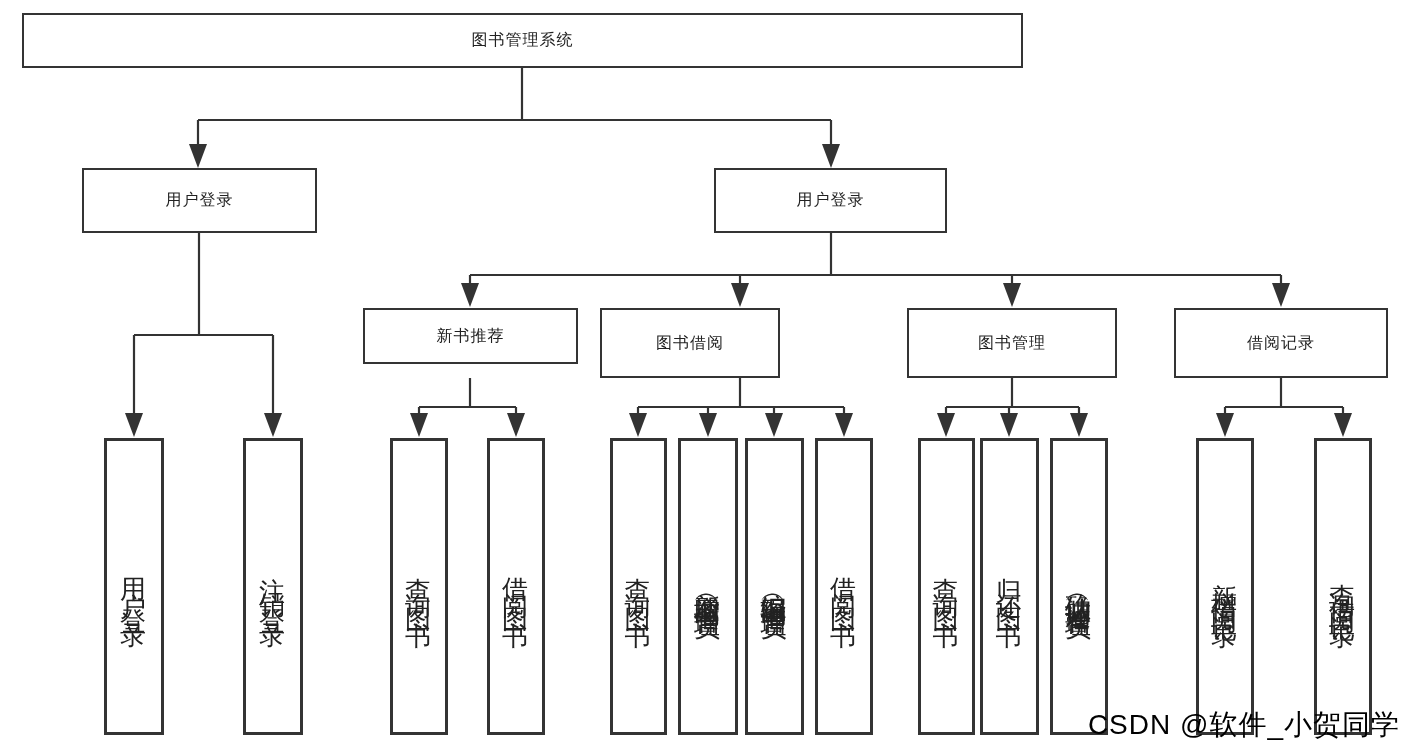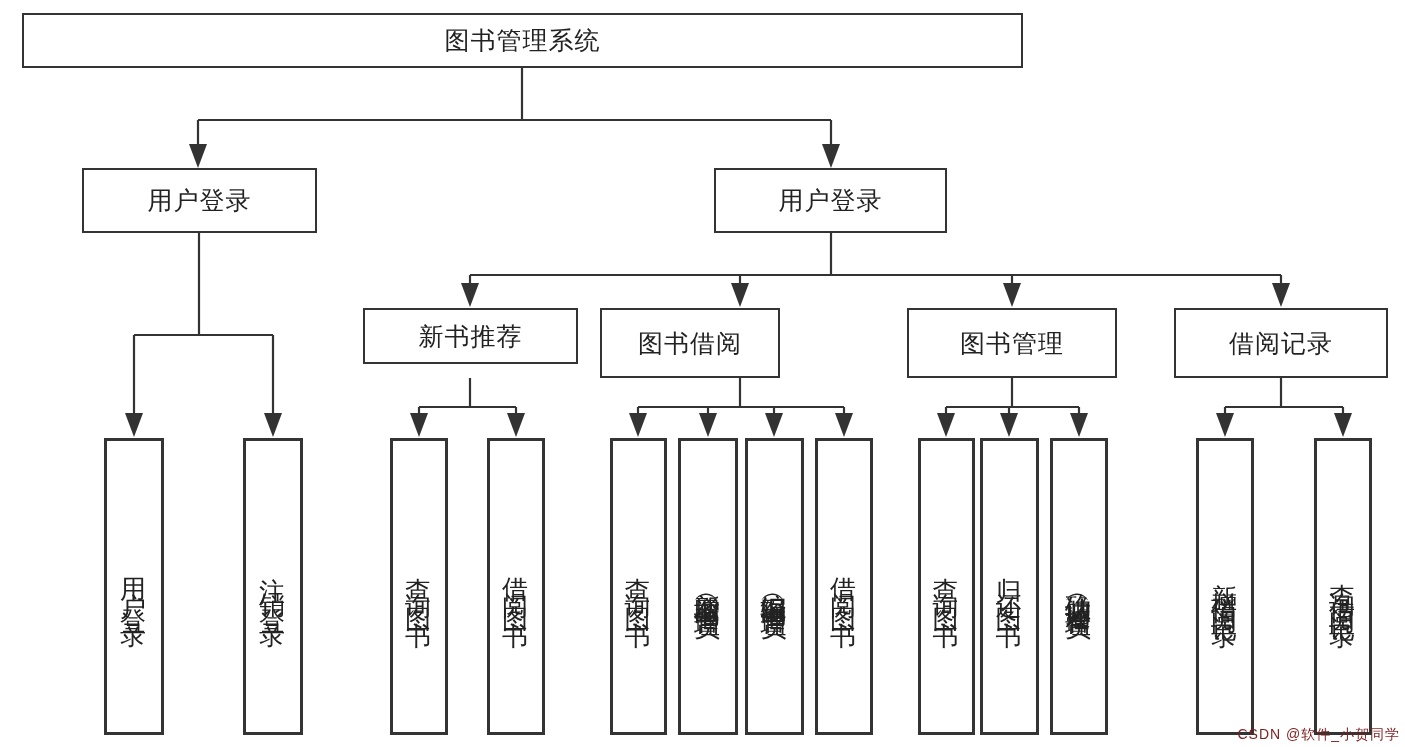--- a/index.html
+++ b/index.html
@@ -13,21 +13,21 @@
   .wires{position:absolute;left:0;top:0;width:1405px;height:747px;}
   .box{
     position:absolute;
     box-sizing:border-box;
     background:#ffffff;
     border:2.5px solid #343434;
     color:#222;
     display:flex;align-items:center;justify-content:center;
     text-align:center;
   }
-  .h{font-size:25px;letter-spacing:1px;}
+  .h{font-size:16px;letter-spacing:1px;}
   .leaf{
     border-width:3px;
     top:438px;height:297px;
     font-size:26px;
     writing-mode:vertical-rl;
     text-orientation:mixed;
   }
   .sp-wide{letter-spacing:15px;}
   .sp-mid{letter-spacing:8px;}
   .sp-tight{letter-spacing:3px;}
@@ -53,22 +53,22 @@
   .l7{left:815px;width:58px;}
   .l8{left:918px;width:57px;}
   .l9{left:980px;width:59px;}
   .l10{left:1050px;width:58px;}
   .l11{left:1196px;width:58px;}
   .l12{left:1314px;width:58px;}
 
   .watermark{
     position:absolute;
     right:5px;bottom:3px;
-    font-size:14px;
-    color:#7f1d1d;
+    font-size:28px;
+    color:#000000;
     letter-spacing:1px;
     white-space:nowrap;
     z-index:5;
     margin-top:20px;
   }
 </style>
 </head>
 <body>
 
 <div class="stage">

